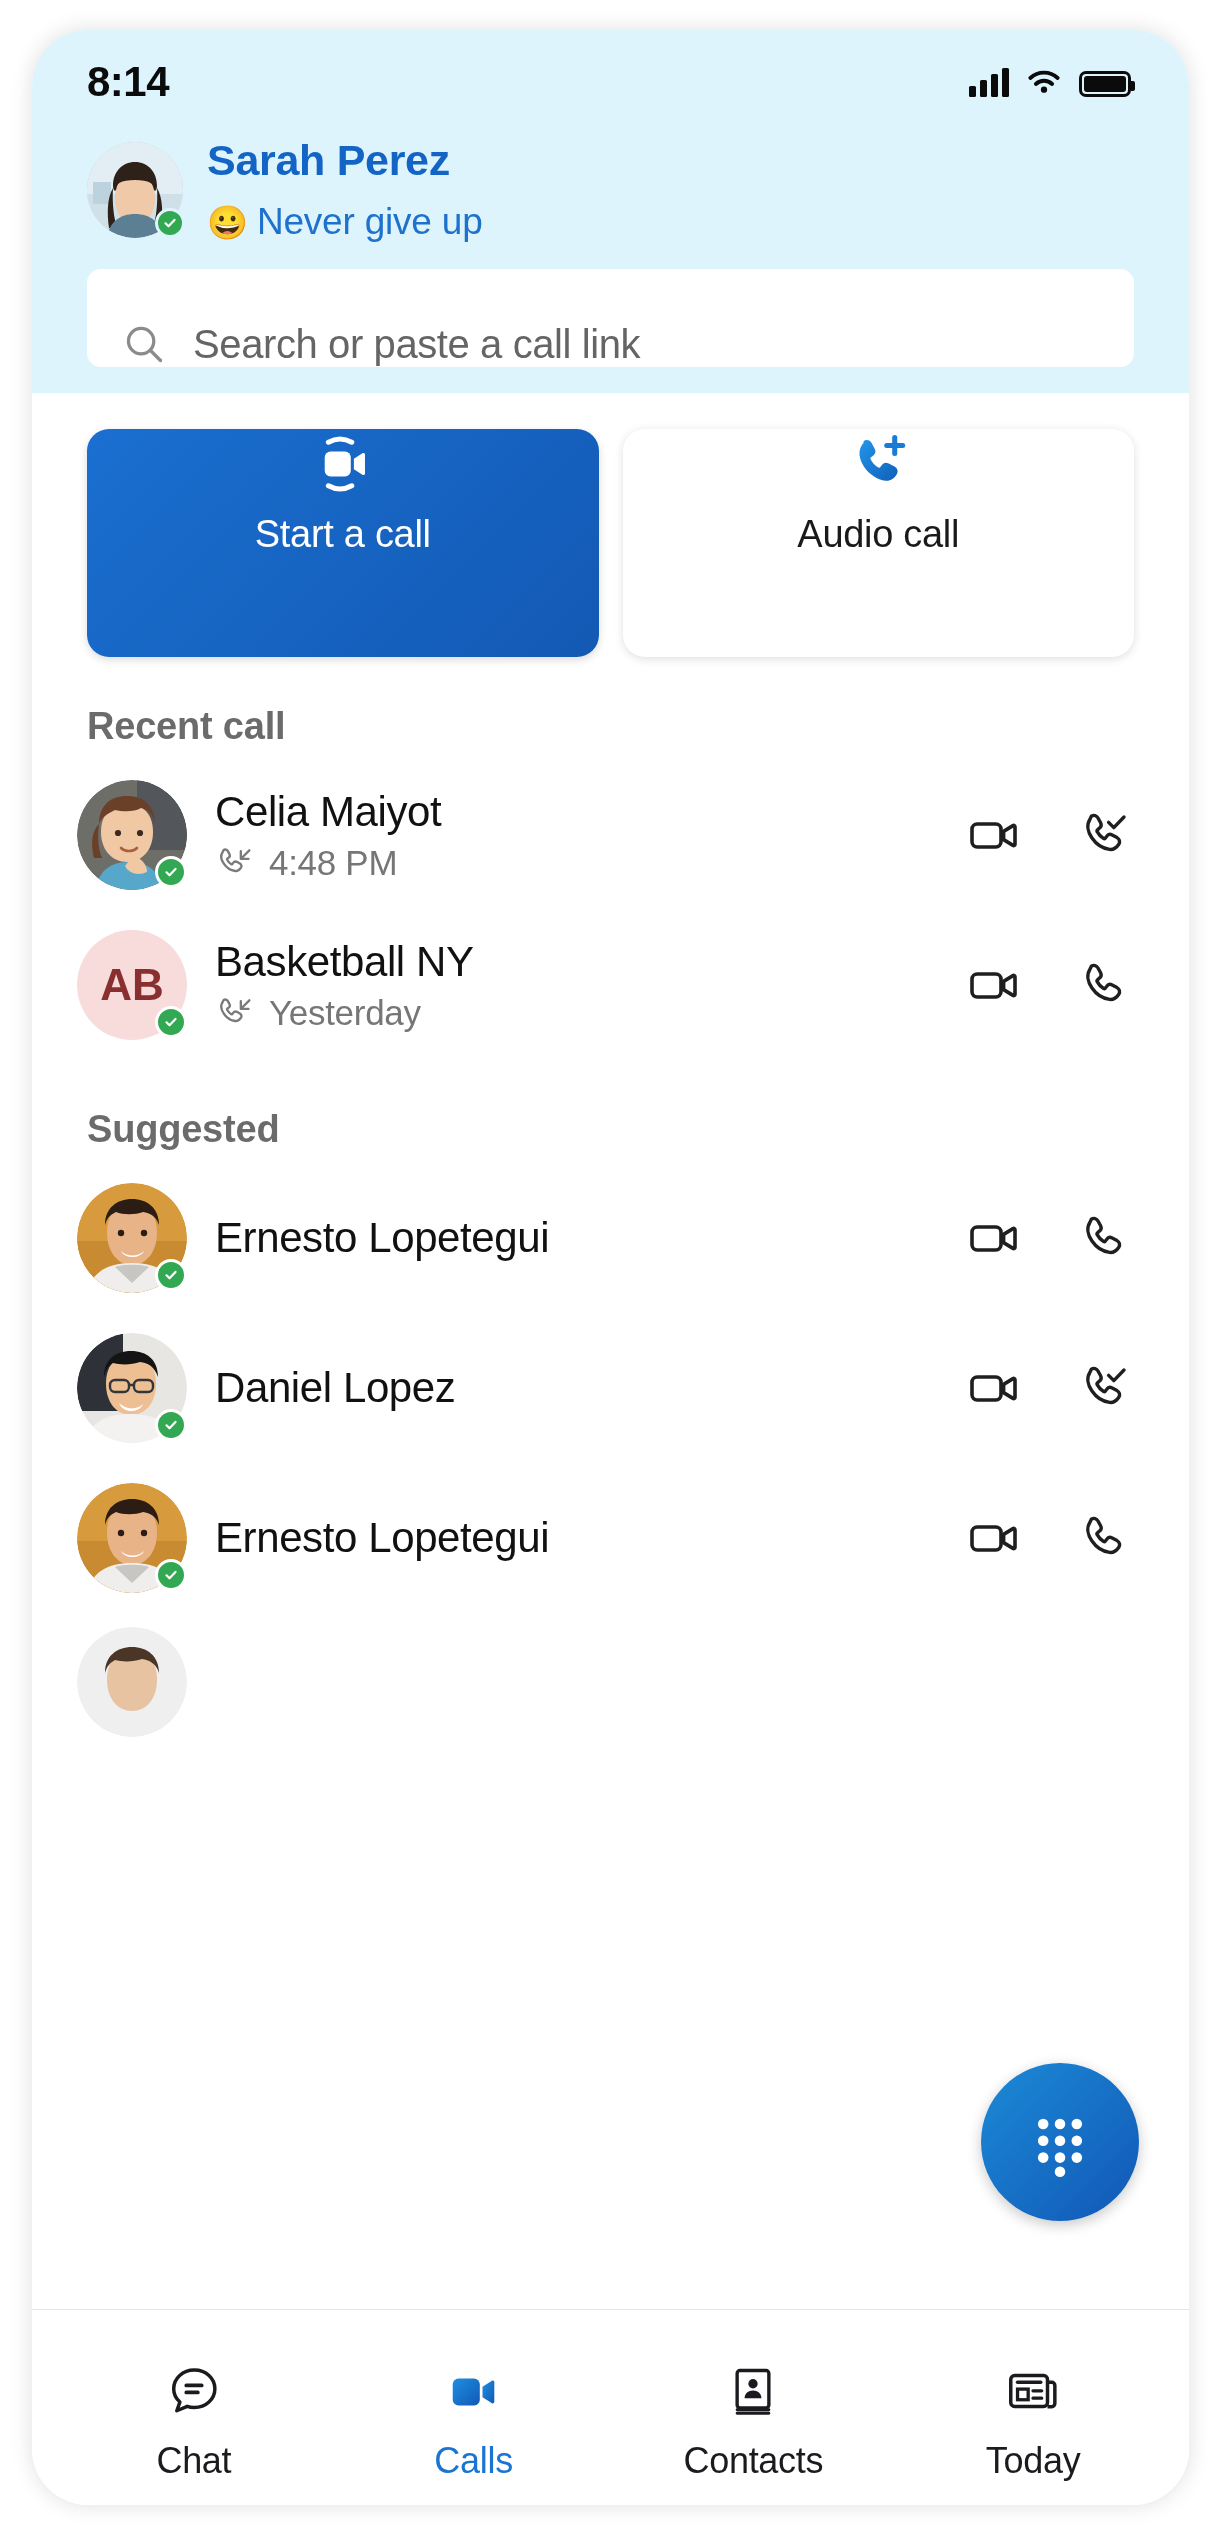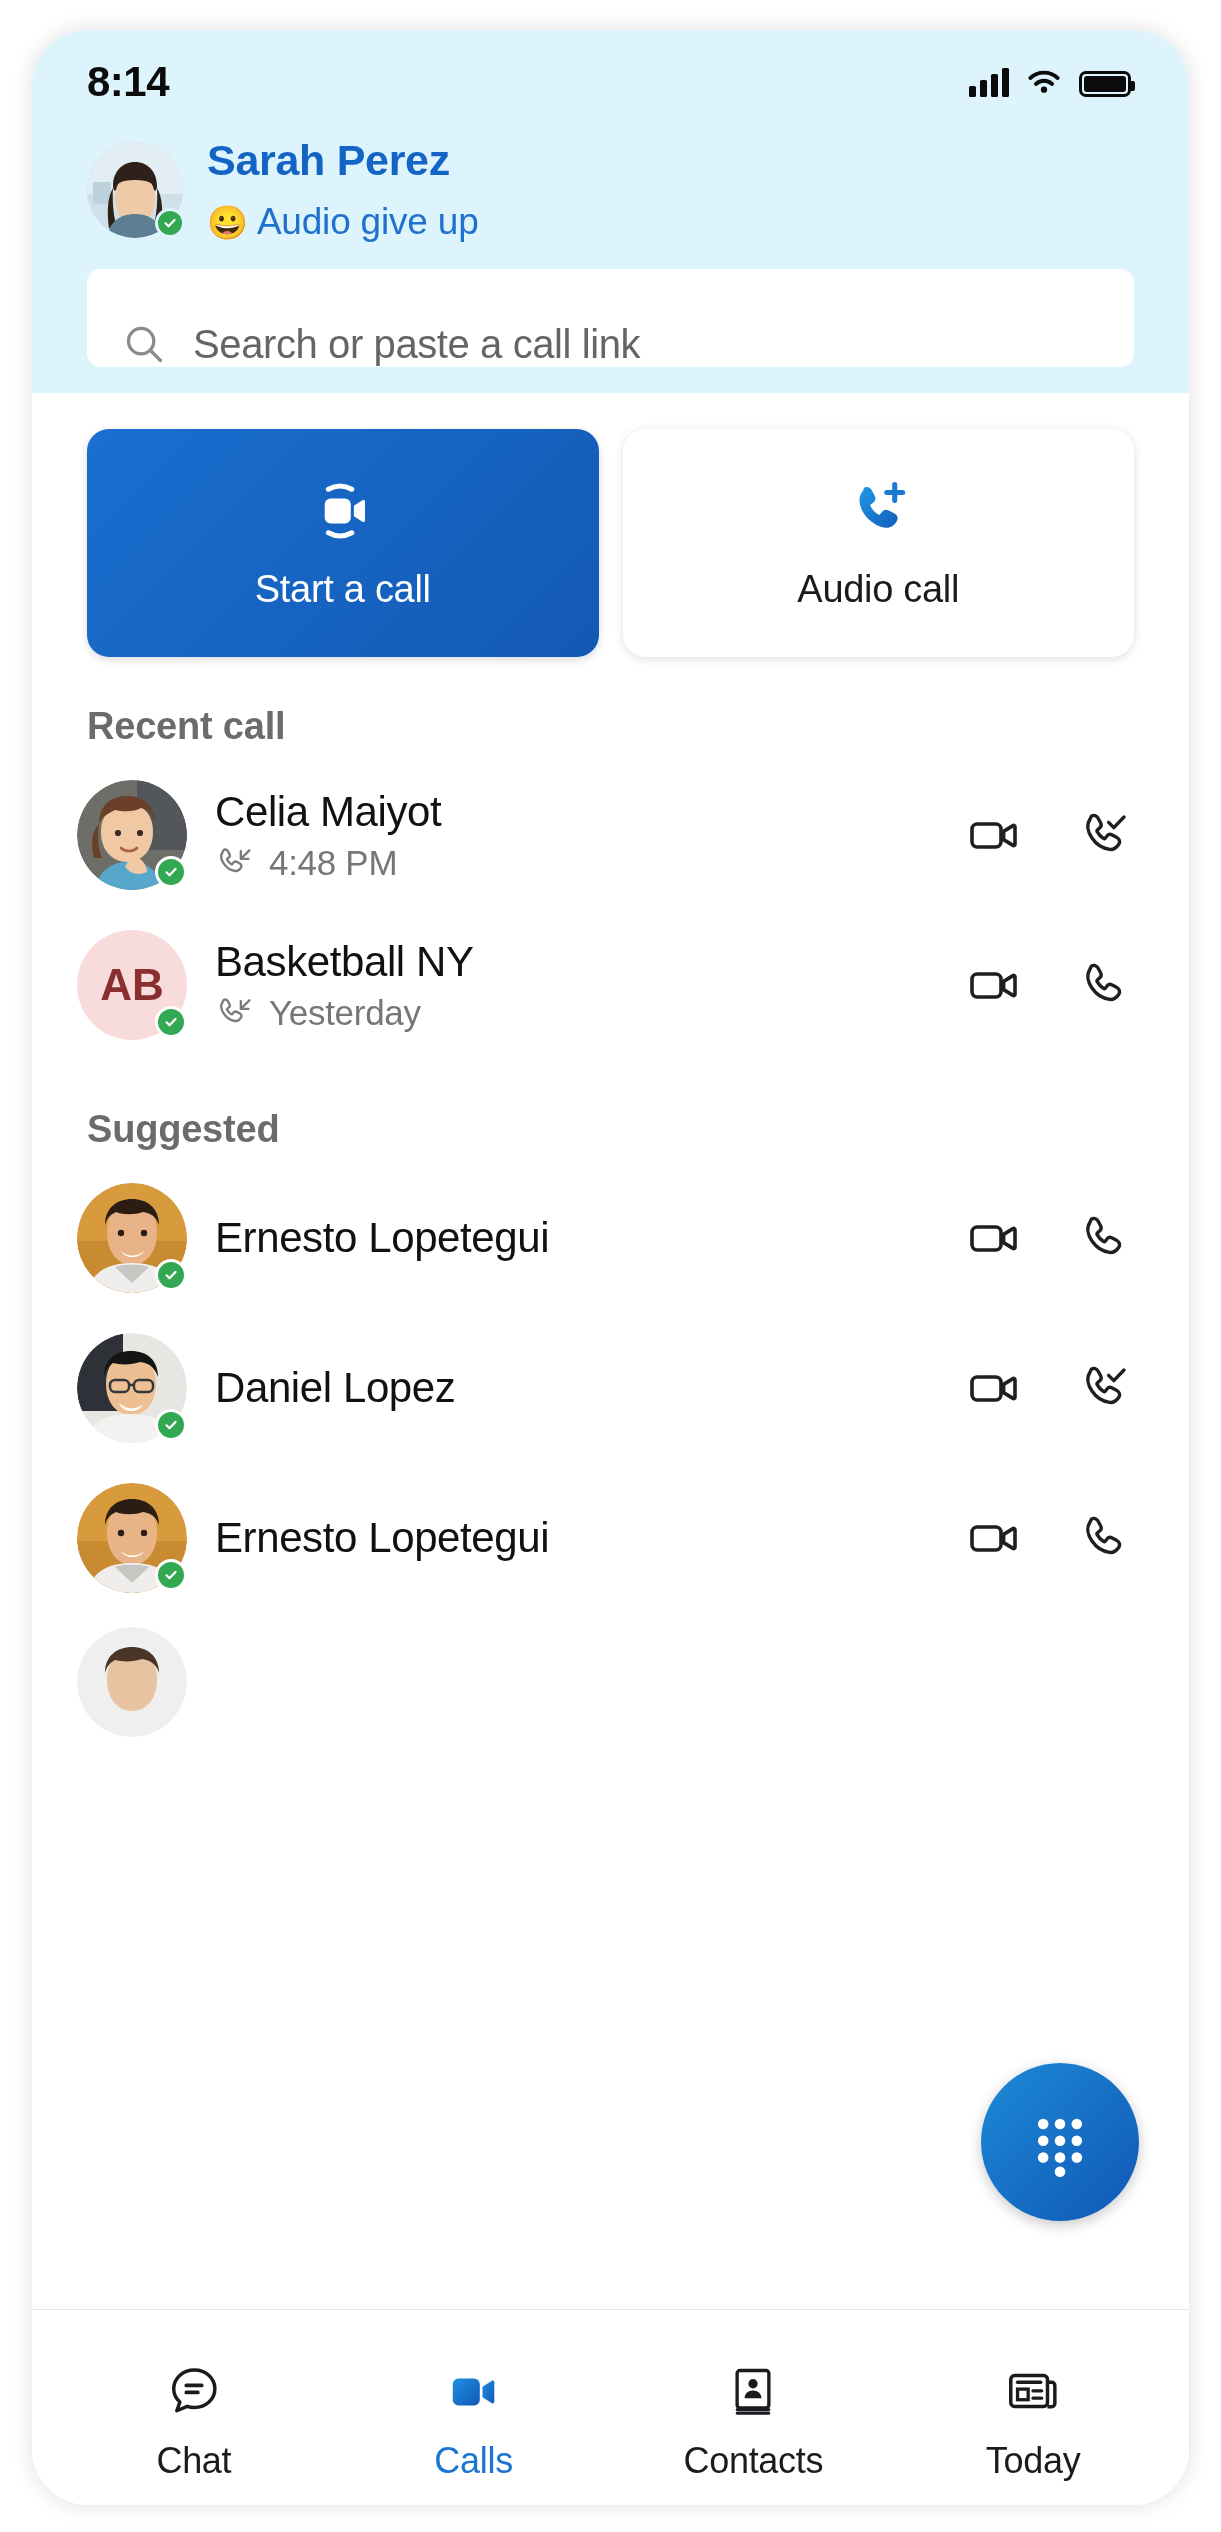--- a/index.html
+++ b/index.html
@@ -112,21 +112,21 @@
   }
   .actions {
     display: flex; gap: 24px;
     padding: 36px 55px 0 55px;
   }
   .act {
     flex: 1 1 0;
     height: 228px;
     border-radius: 22px;
     display: flex; flex-direction: column;
-    align-items: center; justify-content: center; gap: 22px;
+    align-items: center; gap: 14px;
   }
   .act.primary {
     background: linear-gradient(135deg, #1a6fd0 0%, #1359b4 100%);
     box-shadow: 0 3px 8px rgba(0,0,0,0.14);
   }
   .act.secondary {
     background: #ffffff;
     box-shadow: 0 2px 10px rgba(0,0,0,0.13);
   }
   .act-label { font-size: 38px; letter-spacing: -0.3px; }
@@ -238,21 +238,21 @@
         <span class="presence">
           <svg viewBox="0 0 16 16">
                 <path d="M3.5 8.3l3 3 6-6.4" stroke="#ffffff" stroke-width="2.2" fill="none" stroke-linecap="round" stroke-linejoin="round"></path>
               </svg>
         </span>
       </div>
       <div class="profile-text">
         <div class="profile-name">Sarah Perez</div>
         <div class="profile-status">
           <span class="emoji">😀</span>
-          <span>Audio give up</span>
+          <span>Never give up</span>
         </div>
       </div>
     </div>
 
     <div class="searchbar">
       <svg width="46" height="46" viewBox="0 0 24 24">
         <circle cx="10.5" cy="10.5" r="6.6" stroke="#8b8b8b" stroke-width="1.7" fill="none"></circle>
         <line x1="15.4" y1="15.4" x2="20.6" y2="20.6" stroke="#8b8b8b" stroke-width="1.7" stroke-linecap="round"></line>
       </svg>
       <span class="search-ph">Search or paste a call link</span>

